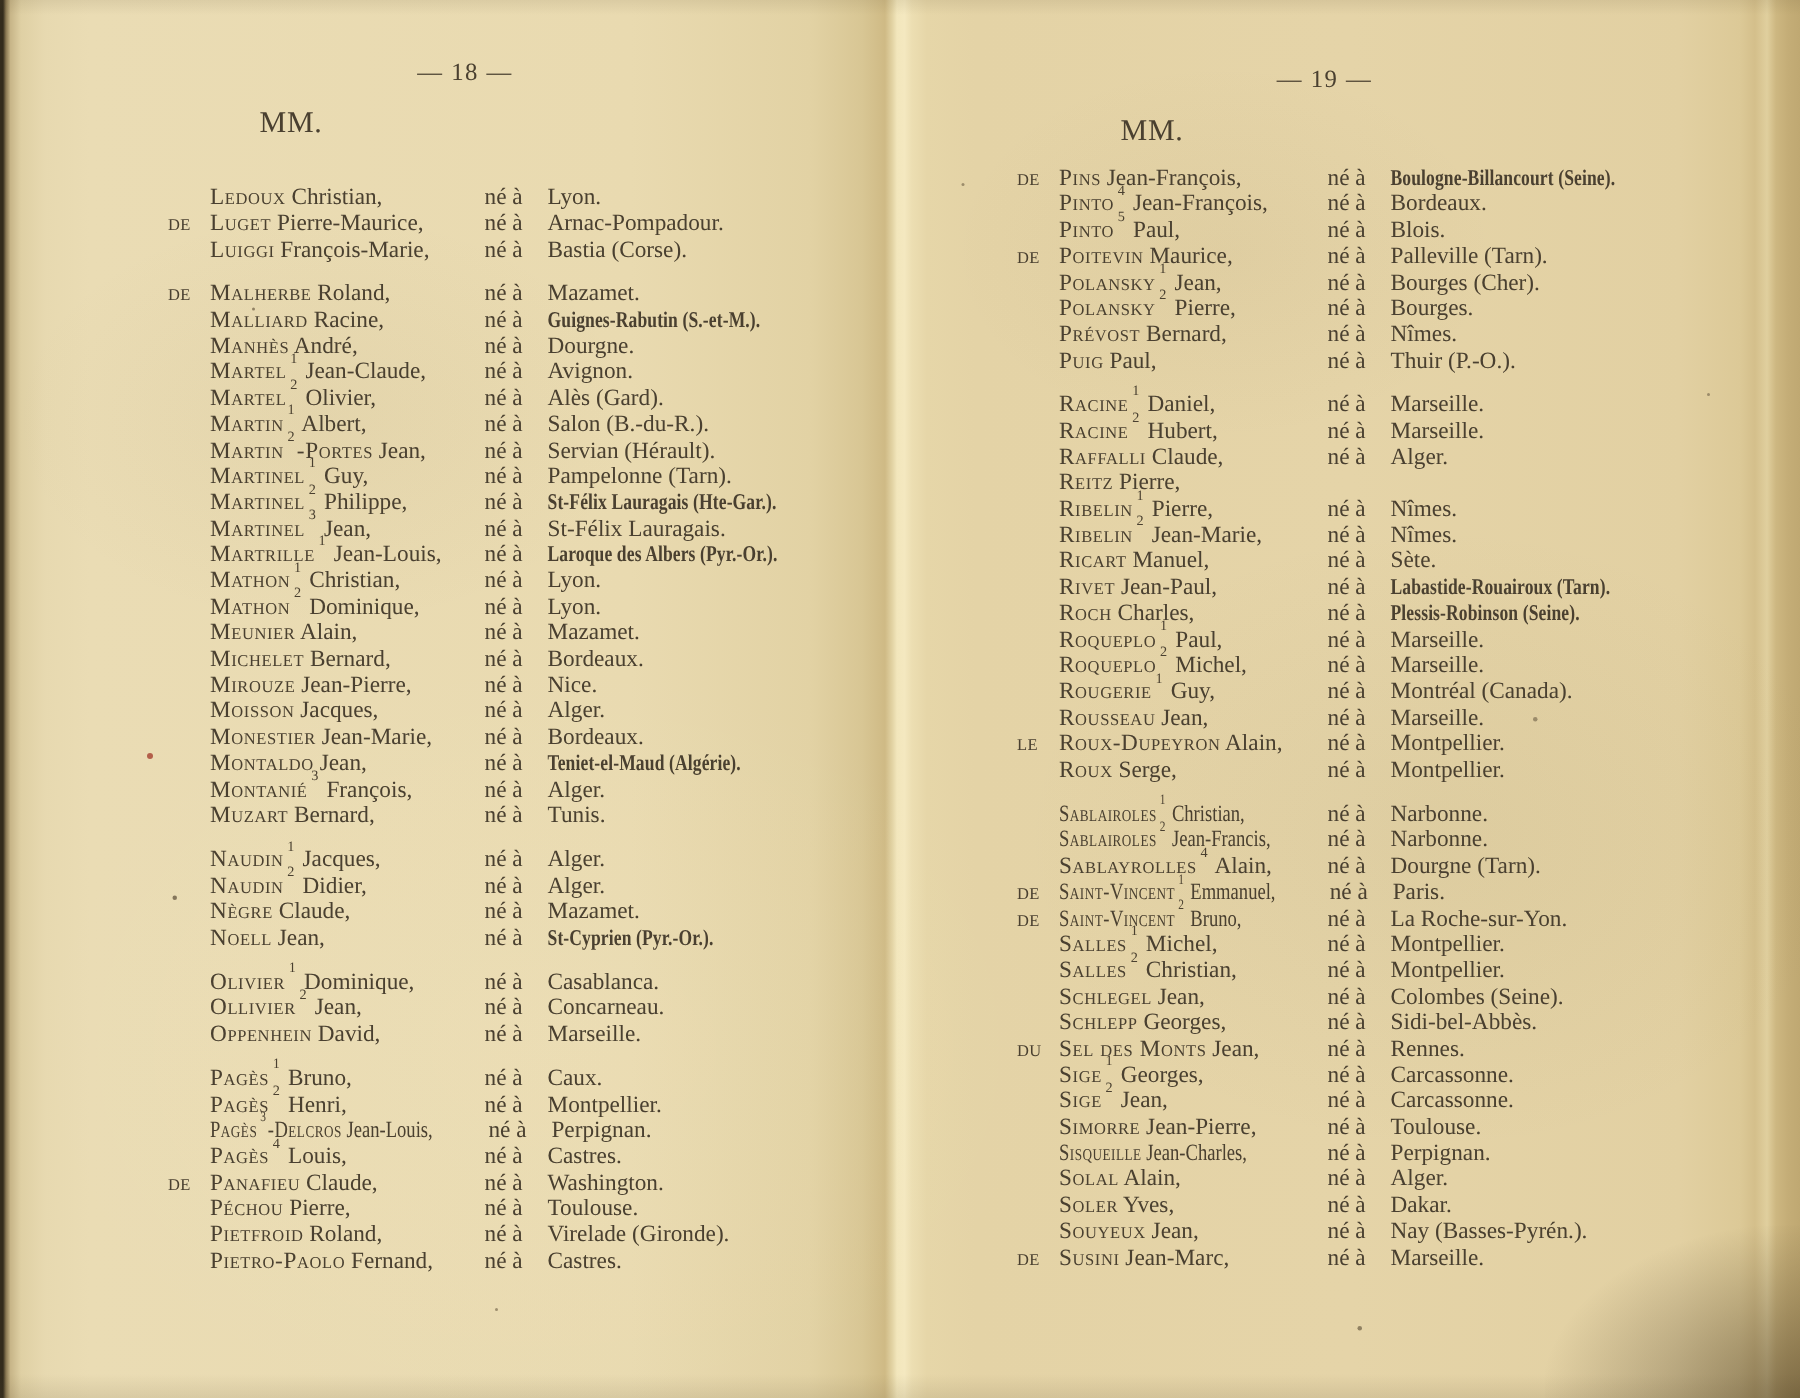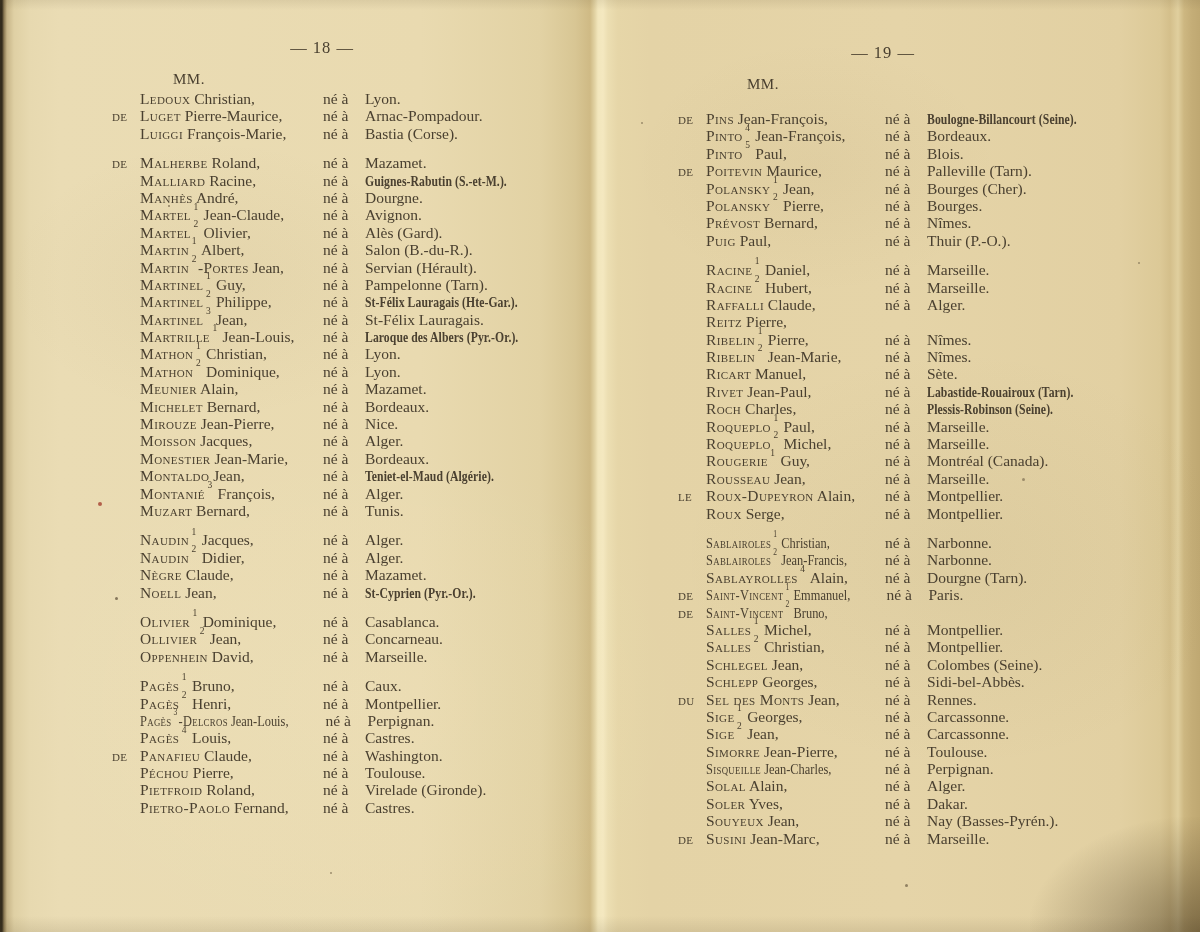--- a/index.html
+++ b/index.html
@@ -22,27 +22,27 @@
       radial-gradient(ellipse 260px 180px at 68% 18%, rgba(120,95,50,.05), transparent 70%),
       linear-gradient(180deg, rgba(90,75,45,.10) 0, rgba(90,75,45,0) 10px),
       linear-gradient(0deg, rgba(90,75,45,.12) 0, rgba(90,75,45,0) 16px);
   }
   .corner-br{
     position:absolute;right:0;bottom:0;width:170px;height:115px;pointer-events:none;
     background:radial-gradient(ellipse at 100% 100%, rgba(70,55,30,.55), rgba(70,55,30,.22) 42%, transparent 72%);
   }
   .speck{position:absolute;border-radius:50%;pointer-events:none;}
   .pagehead{position:absolute;font-size:16.5px;letter-spacing:1px;text-align:center;}
-  #head-p0{left:112px;top:38px;width:420px;}
+  #head-p0{left:100px;top:38px;width:420px;}
   #head-p1{left:678px;top:43px;width:410px;}
-  .mm{position:absolute;font-size:15px;letter-spacing:.5px;}
+  .mm{position:absolute;font-size:20px;letter-spacing:.5px;}
   #mm-p0{left:173px;top:71px;}
   #mm-p1{left:747px;top:76px;}
   .list{position:absolute;}
-  #list-p0{left:112px;top:90px;width:474px;}
+  #list-p0{left:112px;top:123px;width:474px;}
   #list-p1{left:678px;top:110px;width:484px;}
   .group + .group{margin-top:12px;}
   .row{display:flex;align-items:baseline;height:17.4px;line-height:17.4px;font-size:15.5px;white-space:nowrap;}
   .particle{flex:0 0 28px;font-variant:small-caps;letter-spacing:.3px;}
   .name{flex:0 0 183px;}
   #list-p1 .name{flex:0 0 179px;}
   .surname{font-variant:small-caps;letter-spacing:.4px;}
   sup.idx{font-size:9.5px;line-height:0;position:relative;top:-4.5px;margin:0 1.5px 0 2.5px;}
   .name.cond{transform:scaleX(.8);transform-origin:0 60%;}
   .birth{flex:1;}
@@ -404,20 +404,21 @@
           <span class="birth"><span class="born">né à</span><span class="place">Dourgne (Tarn).</span></span>
         </div>
         <div class="row">
           <span class="particle">de</span>
           <span class="name cond"><span class="surname">Saint-Vincent</span><sup class="idx">1</sup><span class="given"> Emmanuel,</span></span>
           <span class="birth"><span class="born">né à</span><span class="place">Paris.</span></span>
         </div>
         <div class="row">
           <span class="particle">de</span>
           <span class="name cond"><span class="surname">Saint-Vincent</span><sup class="idx">2</sup><span class="given"> Bruno,</span></span>
+          <span class="birth"><span class="born">né à</span><span class="place">La Roche-sur-Yon.</span></span>
         </div>
         <div class="row">
           <span class="particle"></span>
           <span class="name"><span class="surname">Salles</span><sup class="idx">1</sup><span class="given"> Michel,</span></span>
           <span class="birth"><span class="born">né à</span><span class="place">Montpellier.</span></span>
         </div>
         <div class="row">
           <span class="particle"></span>
           <span class="name"><span class="surname">Salles</span><sup class="idx">2</sup><span class="given"> Christian,</span></span>
           <span class="birth"><span class="born">né à</span><span class="place">Montpellier.</span></span>

